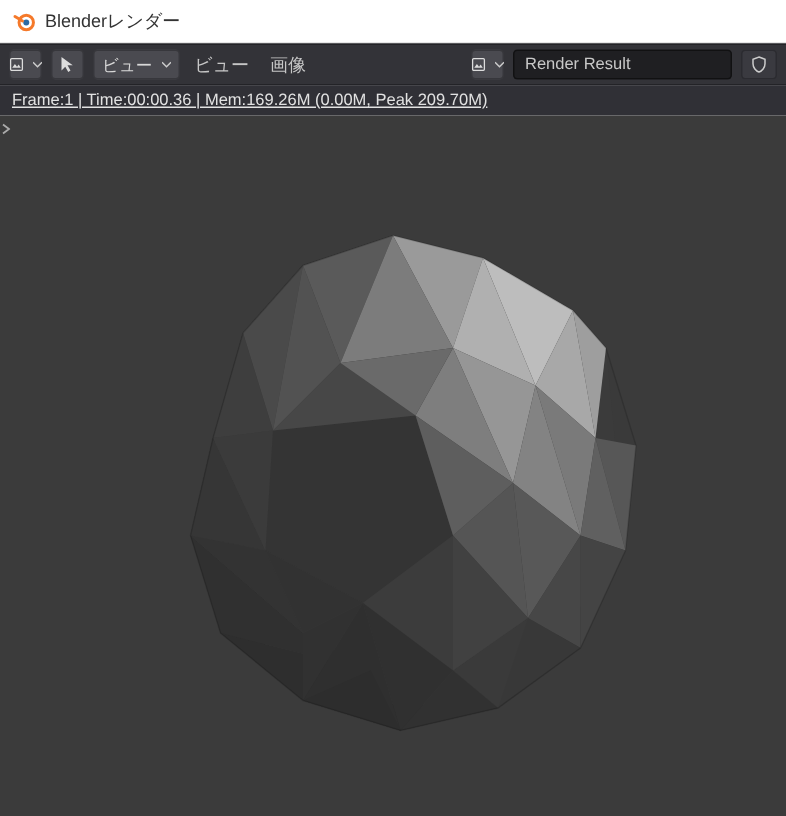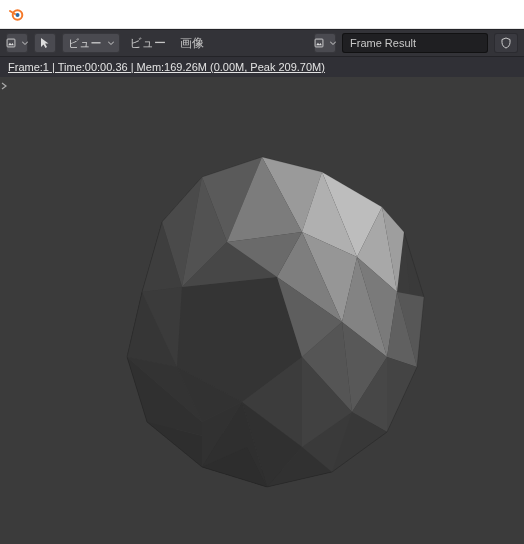--- a/index.html
+++ b/index.html
@@ -131,20 +131,21 @@
 <body>
 
 <div class="titlebar">
   <span class="logo">
     <svg width="16" height="16" viewBox="0 0 16 16">
       <circle cx="9.5" cy="9" r="4.8" fill="none" stroke="#f5792a" stroke-width="2"></circle>
       <circle cx="9.5" cy="9" r="2" fill="#2d6aa3"></circle>
       <path d="M2 5 L7 8" stroke="#f5792a" stroke-width="2" stroke-linecap="round"></path>
     </svg>
   </span>
+  <span>Blenderレンダー</span>
 </div>
 
 <div class="toolbar">
 
   <div class="btn icon-only">
     <svg width="14" height="14" viewBox="0 0 14 14">
       <rect x="1.5" y="1.5" width="11" height="11" rx="1" fill="none" stroke="#ddd" stroke-width="1.2"></rect>
       <path d="M3 10 L5.5 6.5 L7.5 9 L9 7 L11 10 Z" fill="#ddd"></path>
     </svg>
     <span class="chev">
@@ -180,21 +181,21 @@
       <path d="M3 10 L5.5 6.5 L7.5 9 L9 7 L11 10 Z" fill="#ddd"></path>
     </svg>
     <span class="chev">
       <svg width="6" height="6" viewBox="0 0 6 6">
           <path d="M0 1.5 L3 4.5 L6 1.5" fill="none" stroke="#ccc" stroke-width="1"></path>
         </svg>
     </span>
   </div>
 
   <div class="slot-box">
-    <span>Frame Result</span>
+    <span>Render Result</span>
   </div>
 
   <div class="shield-btn">
     <svg width="12" height="12" viewBox="0 0 12 12">
       <path d="M6 1 L10 2.5 V5.5 C10 8 8 10.5 6 11 C4 10.5 2 8 2 5.5 V2.5 Z" fill="none" stroke="#ccc" stroke-width="1"></path>
     </svg>
   </div>
 </div>
 
 <div class="stat-bar">

